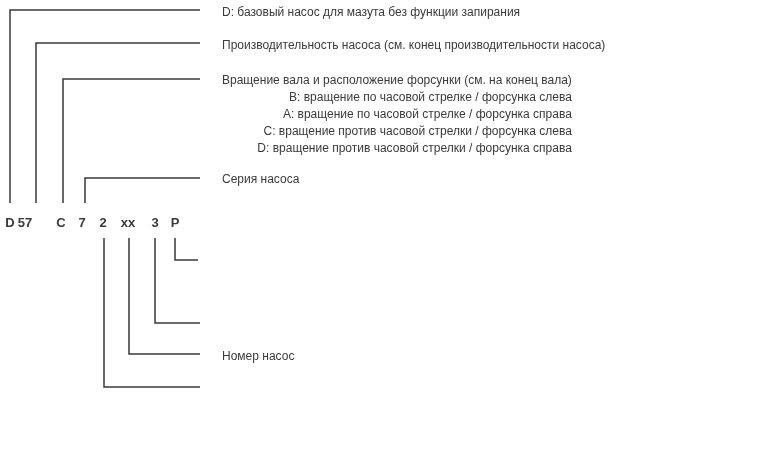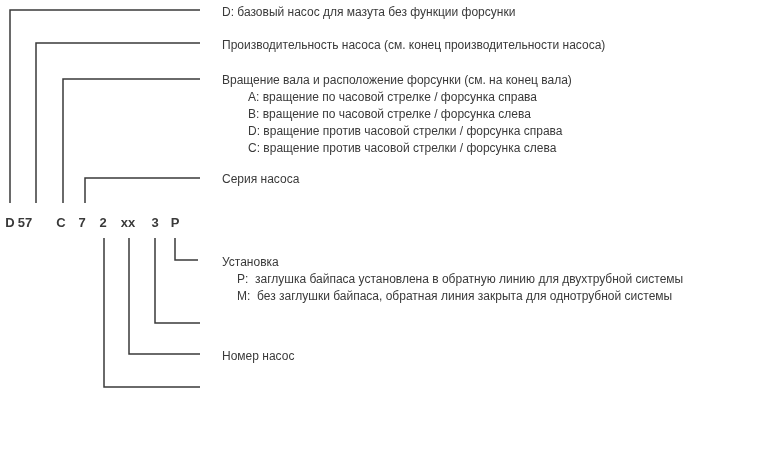--- a/index.html
+++ b/index.html
@@ -28,20 +28,21 @@
     stroke-width: 1.5;
   }
   .label {
     position: absolute;
     white-space: pre;
     line-height: 17px;
   }
   .block {
     position: absolute;
     line-height: 17px;
+    text-align: right;
   }
   .block .title {
     white-space: pre;
   }
   .block .options div {
     white-space: pre;
   }
   .indent-26 { margin-left: 26px; }
   .indent-15 { margin-left: 15px; }
   .code-row {
@@ -79,43 +80,36 @@
     <span class="code-part" style="left:10px">D</span>
     <span class="code-part" style="left:25px">57</span>
     <span class="code-part" style="left:61px">C</span>
     <span class="code-part" style="left:82px">7</span>
     <span class="code-part" style="left:103px">2</span>
     <span class="code-part" style="left:128px">xx</span>
     <span class="code-part" style="left:155px">3</span>
     <span class="code-part" style="left:175px">P</span>
   </div>
 
-  <div class="label" style="left:222px; top:4px">D: базовый насос для мазута без функции форсунки</div>
+  <div class="label" style="left:222px; top:4px">D: базовый насос для мазута без функции запирания</div>
 
   <div class="label" style="left:222px; top:37px">Производительность насоса (см. конец производительности насоса)</div>
 
   <div class="block" style="left:222px; top:72px">
     <div class="title">Вращение вала и расположение форсунки (см. на конец вала)</div>
     <div class="options indent-26">
+      <div>B: вращение по часовой стрелке / форсунка слева</div>
       <div>A: вращение по часовой стрелке / форсунка справа</div>
-      <div>B: вращение по часовой стрелке / форсунка слева</div>
+      <div>C: вращение против часовой стрелки / форсунка слева</div>
       <div>D: вращение против часовой стрелки / форсунка справа</div>
-      <div>C: вращение против часовой стрелки / форсунка слева</div>
     </div>
   </div>
 
   <div class="label" style="left:222px; top:171px">Серия насоса</div>
 
-  <div class="block" style="left:222px; top:254px">
-    <div class="title">Установка</div>
-    <div class="options indent-15">
-      <div>P:  заглушка байпаса установлена в обратную линию для двухтрубной системы</div>
-      <div>M:  без заглушки байпаса, обратная линия закрыта для однотрубной системы</div>
-    </div>
-  </div>
 
 
   <div class="label" style="left:222px; top:348px">Номер насос</div>
 
   <div class="block" style="left:222px; top:381px">
     <div class="options">
     </div>
   </div>
 
 </div>

